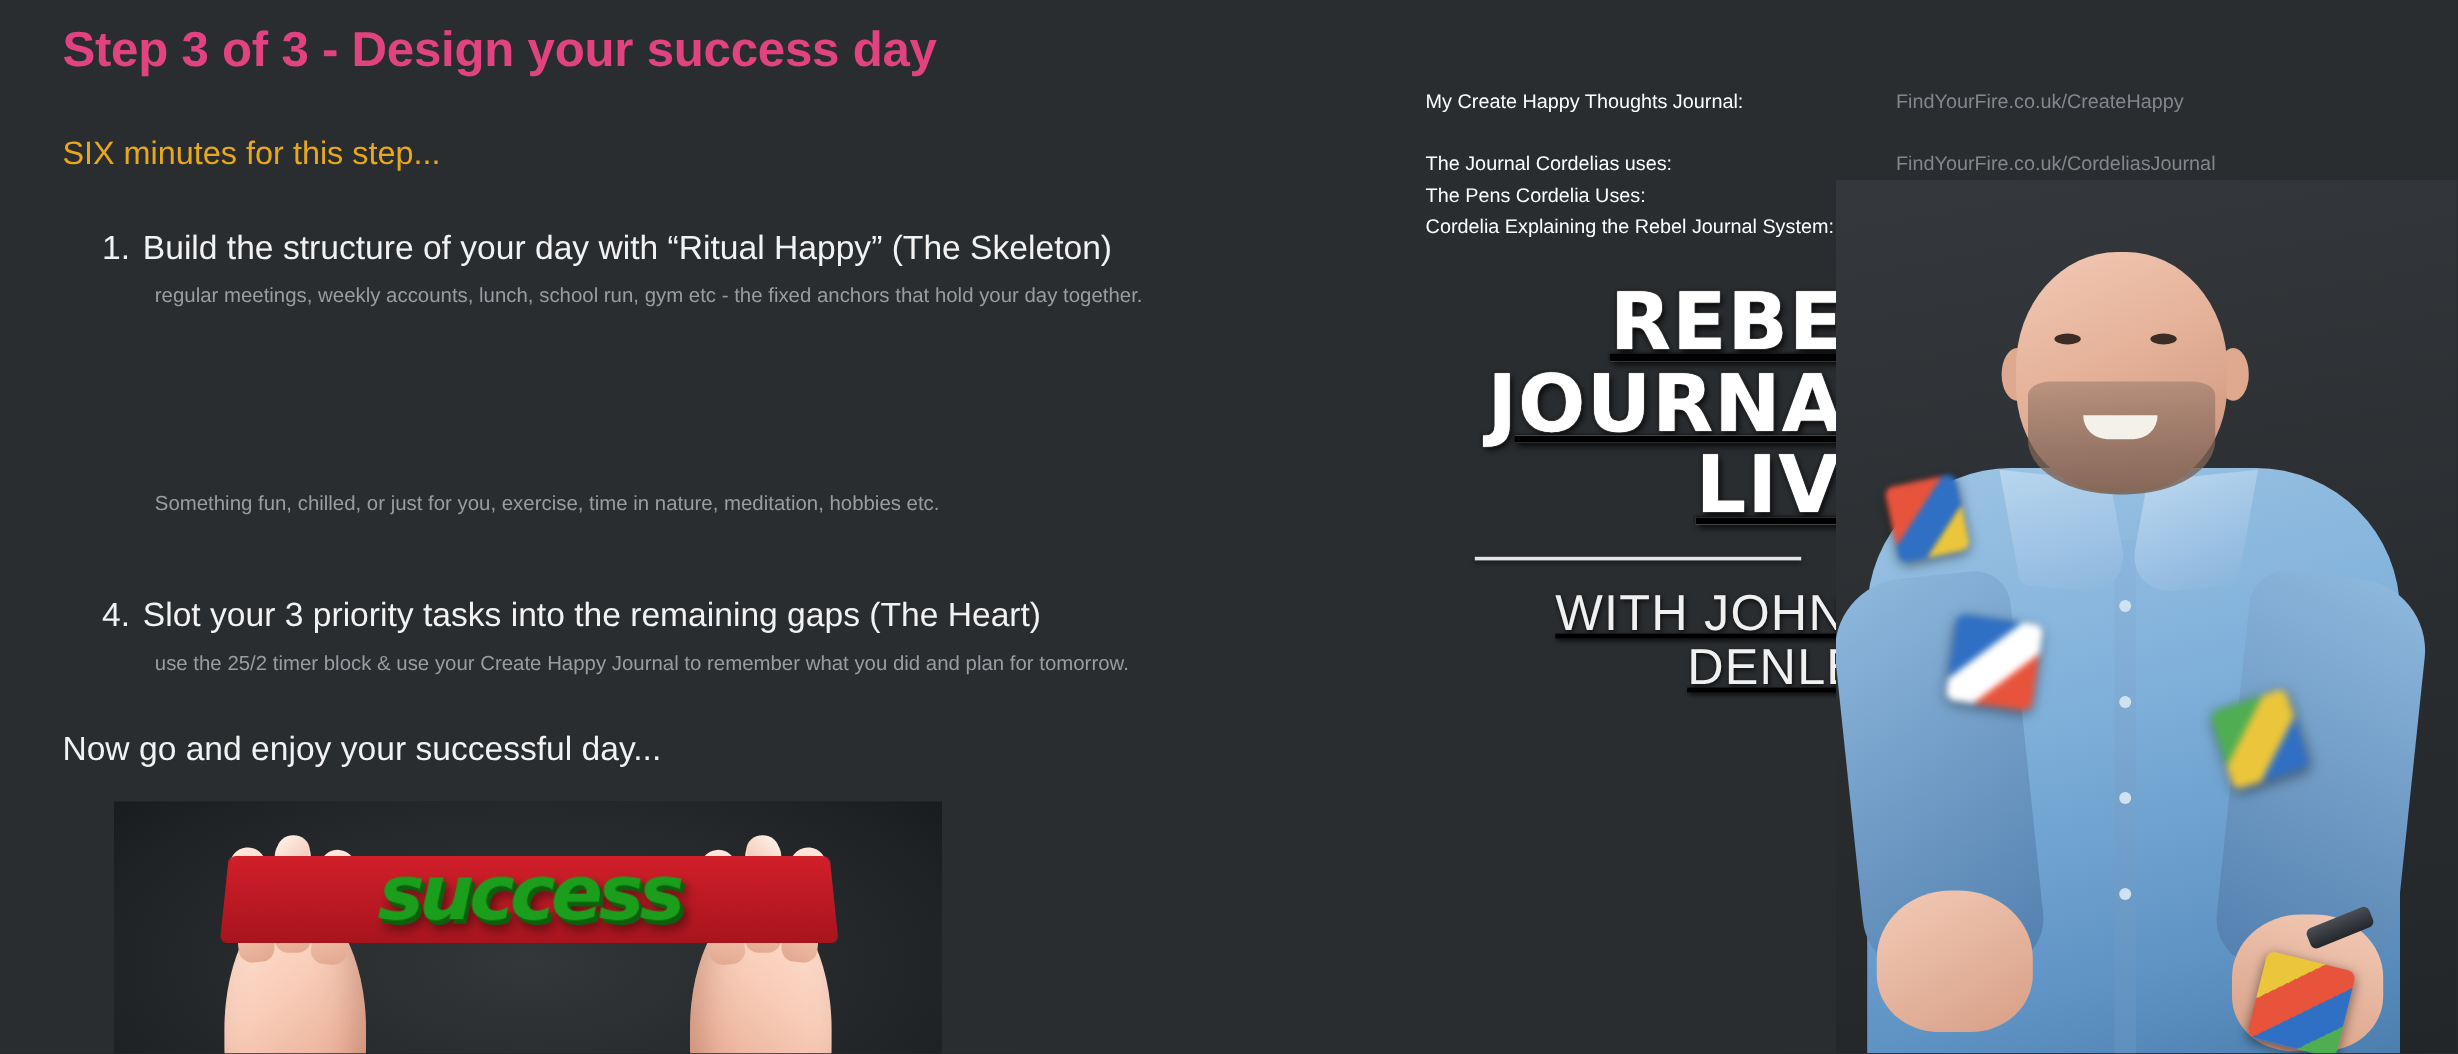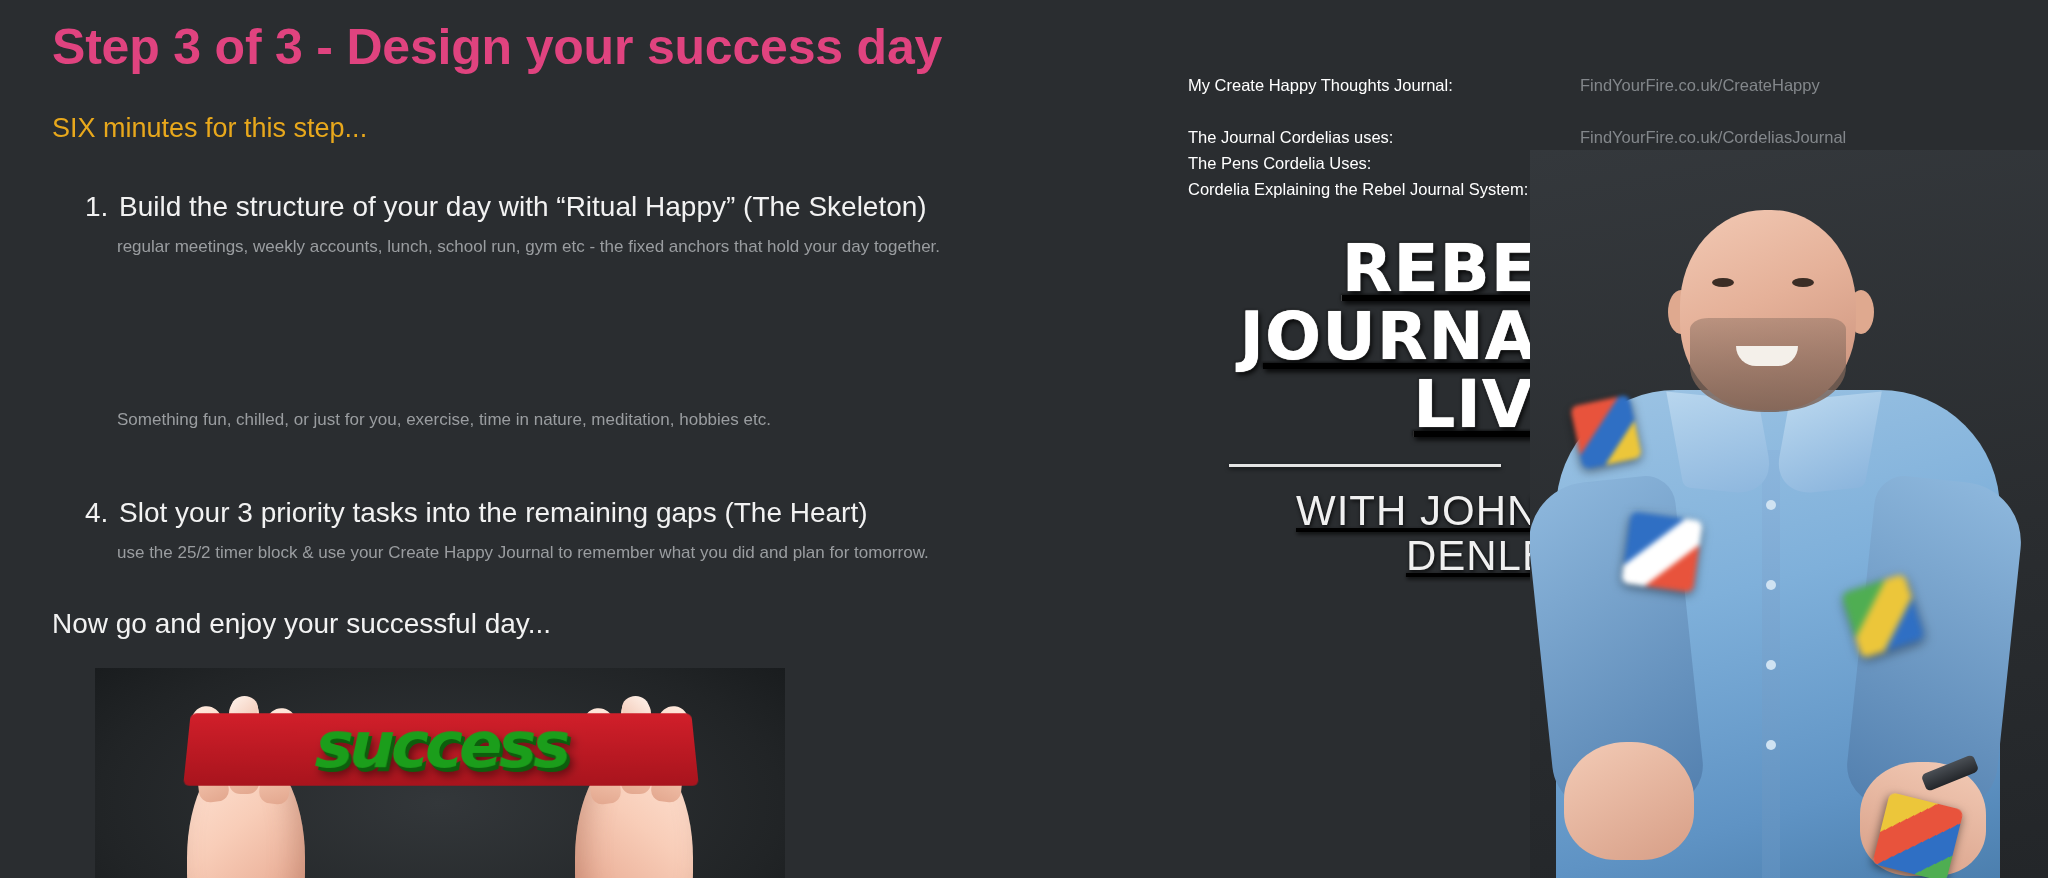--- a/index.html
+++ b/index.html
@@ -9,35 +9,35 @@
     font-family:"Liberation Sans", sans-serif;
     position:relative;
   }
   #slide{position:absolute;inset:0;background:#2a2d30;overflow:hidden;}
 
   
   #left{position:absolute;left:0;top:0;width:1140px;height:878px;}
 
   #slide-title{
     position:absolute;left:52px;top:18px;
-    font-size:50px;font-weight:bold;color:#e0437f;
+    font-size:41px;font-weight:bold;color:#e0437f;
     letter-spacing:-0.2px;white-space:nowrap;
   }
   #slide-subtitle{
     position:absolute;left:52px;top:113px;
     font-size:27px;color:#e8a81c;white-space:nowrap;
   }
 
   .step{position:absolute;left:85px;width:1040px;}
   .step-main{
     font-size:28px;color:#f2f2f2;white-space:nowrap;line-height:1.1;
   }
   .step-num{display:inline-block;min-width:34px;}
   .step-sub{
-    margin-top:14px;margin-left:32px;
+    margin-top:14px;margin-left:44px;
     font-size:17px;color:#9a9da0;white-space:nowrap;
   }
 
   #step1{top:192px;}
   #step2{top:294px;}
   #step3{top:396px;}
   #step4{top:498px;}
 
   #closing-line{
     position:absolute;left:52px;top:608px;

